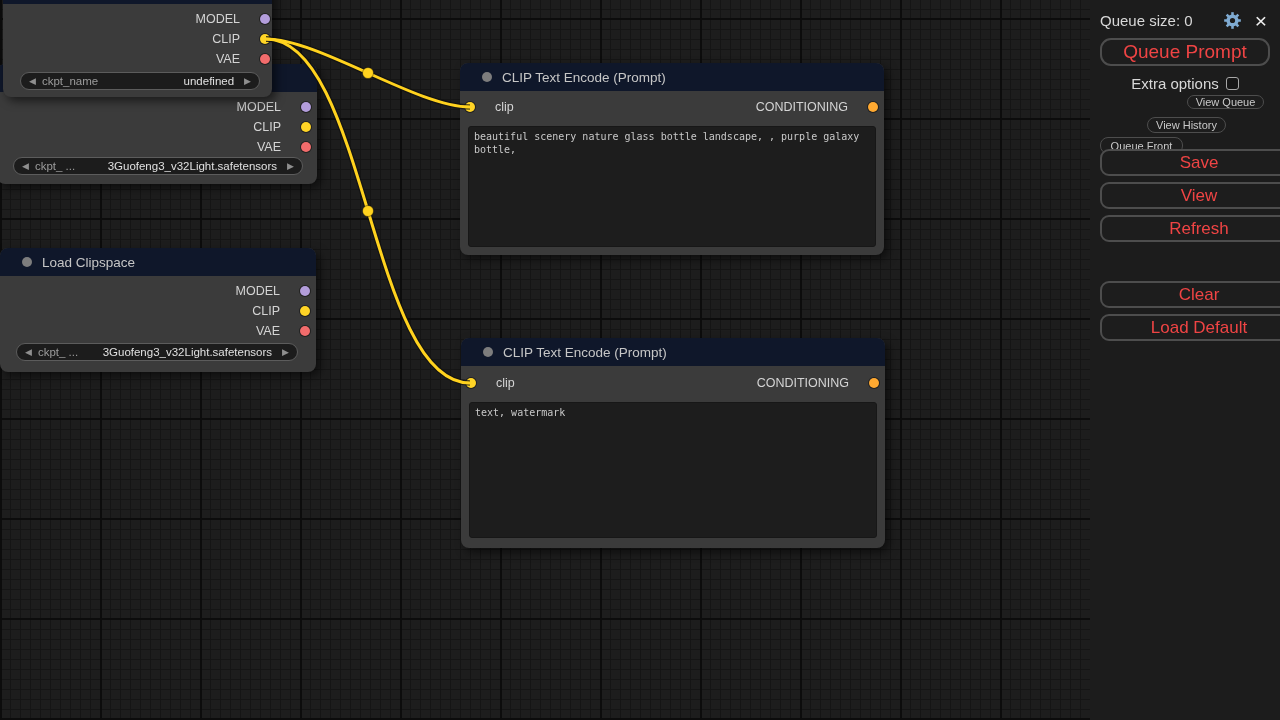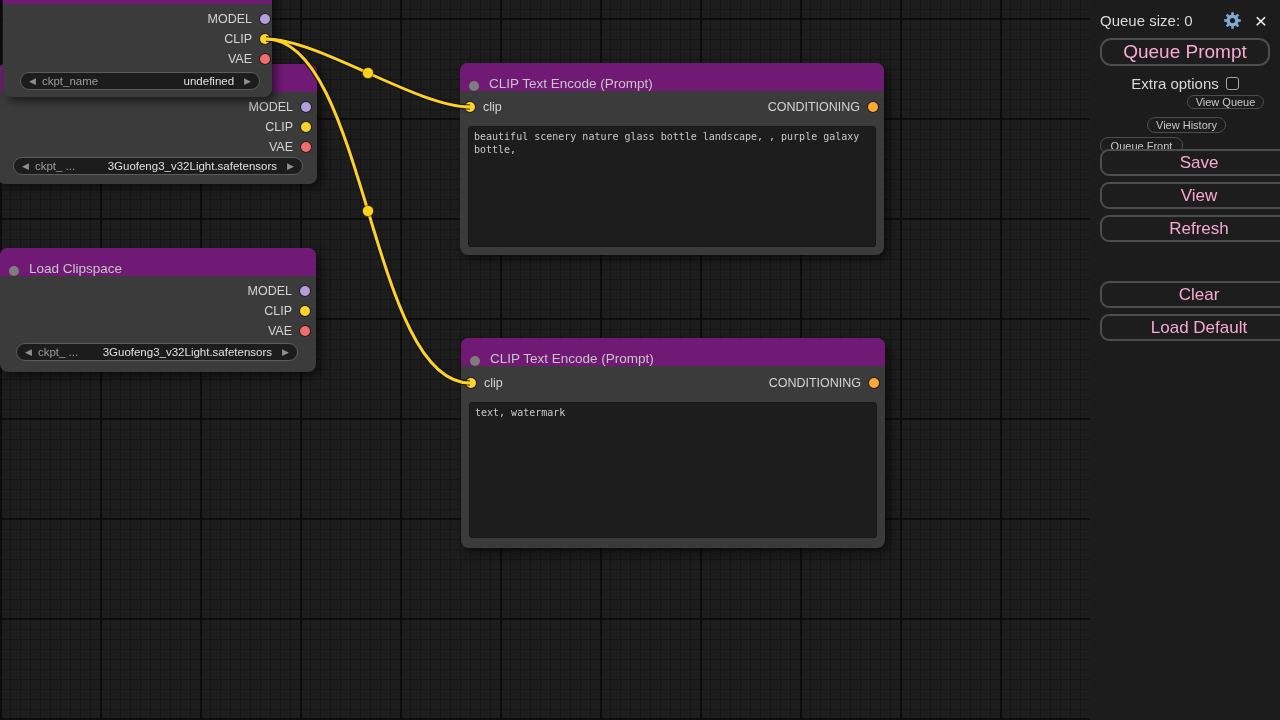--- a/index.html
+++ b/index.html
@@ -22,27 +22,27 @@
       repeating-linear-gradient(0deg,  #151515 0 1px, transparent 1px 10px);
   }
 
   
   .node {
     position:absolute; background:#3b3b3b; border-radius:8px;
     box-shadow:4px 4px 10px rgba(0,0,0,.55);
   }
   .ntitle {
     position:absolute; left:0; top:0; right:0; height:28px;
-    background:#701a75; border-radius:8px 8px 0 0;
-    display:flex; align-items:flex-end; padding-left:9px; gap:10px;
+    background:#0f172a; border-radius:8px 8px 0 0;
+    display:flex; align-items:center; padding-left:22px; gap:10px;
     color:#c6c6c6; font-size:13.5px; white-space:nowrap; overflow:hidden;
   }
   .tdot { width:10px; height:10px; border-radius:50%; background:#7d7d7d; flex:0 0 auto; }
   .slot {
-    position:absolute; height:20px; display:flex; align-items:center; gap:8px;
+    position:absolute; height:20px; display:flex; align-items:center; gap:20px;
     color:#d4d4d4; font-size:12.5px; white-space:nowrap;
   }
   .slot.out { right:6px; }
   .slot.in  { left:5px; }
   .node-a .slot.out { right:2px; }
   .dot {
     width:10px; height:10px; border-radius:50%;
     box-shadow:0 0 0 1px rgba(0,0,0,.45); flex:0 0 auto;
   }
   .widget {
@@ -76,21 +76,21 @@
     display:flex; align-items:center;
   }
   .qsize { flex:1 1 auto; font-size:15px; color:#d8d8d8; }
   .gear { width:24px; height:22px; display:flex; align-items:center; justify-content:center; color:#7FABD2; }
   .close-x {
     width:22px; height:22px; margin-left:6px; display:flex; align-items:center; justify-content:center;
     color:#f0f0f0; font-size:21px; line-height:1;
   }
   .btn {
     position:absolute; background:#1d1d1d; border:2px solid #4d4d4d; border-radius:9px;
-    color:#f9a8d4; display:flex; align-items:center; justify-content:center;
+    color:#ef4444; display:flex; align-items:center; justify-content:center;
     font-family:"Liberation Sans", sans-serif; padding:0;
   }
   .btn-queue { left:10px; top:38px; width:170px; height:28px; font-size:19px; border-radius:11px; }
   .extra-row {
     position:absolute; left:0; right:0; top:75px; height:17px;
     display:flex; align-items:center; justify-content:center; gap:7px;
     font-size:15px; color:#d8d8d8;
   }
   .checkbox {
     width:13px; height:13px; border:1px solid #a8a8a8; border-radius:3px; background:#161616;

